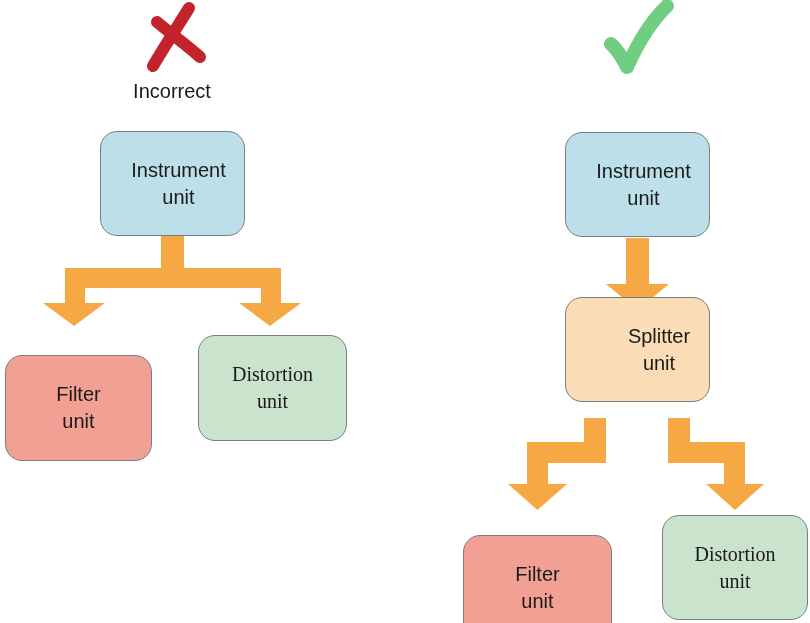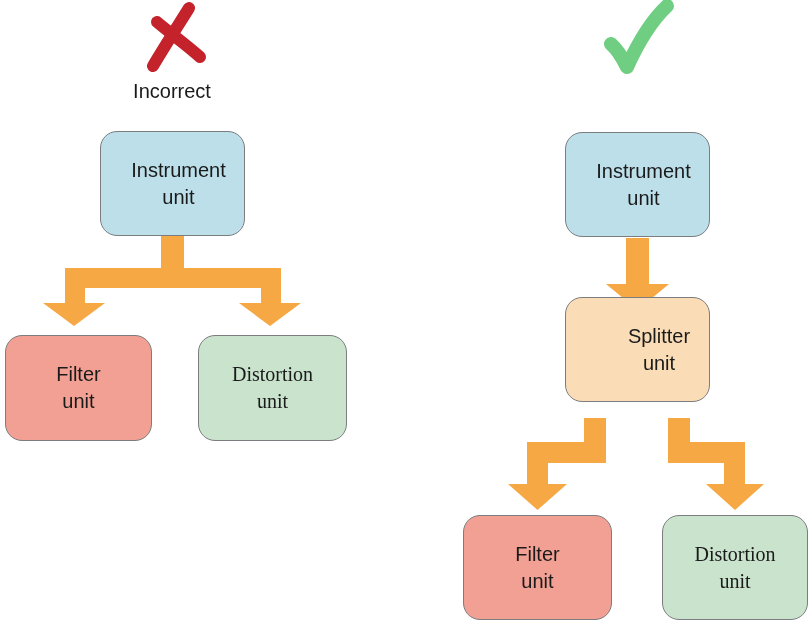--- a/index.html
+++ b/index.html
@@ -63,21 +63,21 @@
     justify-content: center;
     text-align: center;
     font-size: 20px;
     line-height: 1.35;
     color: var(--text);
     white-space: pre-line;
     border: 1.5px solid var(--box-border);
     border-radius: 17px;
   }
   .fill-instrument { background: var(--instrument-fill); padding-left: 12px; }
-  .fill-filter     { background: var(--filter-fill); }
+  .fill-filter     { background: var(--filter-fill); margin-top: 20px; }
   .fill-distortion { background: var(--distortion-fill); font-family: Liberation Serif, serif; }
   .fill-splitter   { background: var(--splitter-fill); }
 
   .node.l-instrument { left: 100px; top: 131px; width: 145px; height: 105px; }
   .node.l-filter     { left: 5px;   top: 335px; width: 147px; height: 106px; }
   .node.l-distortion { left: 198px; top: 335px; width: 149px; height: 106px; }
   .node.r-instrument { left: 565px; top: 132px; width: 145px; height: 105px; }
   .node.r-splitter   { left: 565px; top: 297px; width: 145px; height: 105px; padding-left: 43px; }
   .node.r-filter     { left: 463px; top: 515px; width: 149px; height: 105px; }
   .node.r-distortion { left: 662px; top: 515px; width: 146px; height: 105px; }

